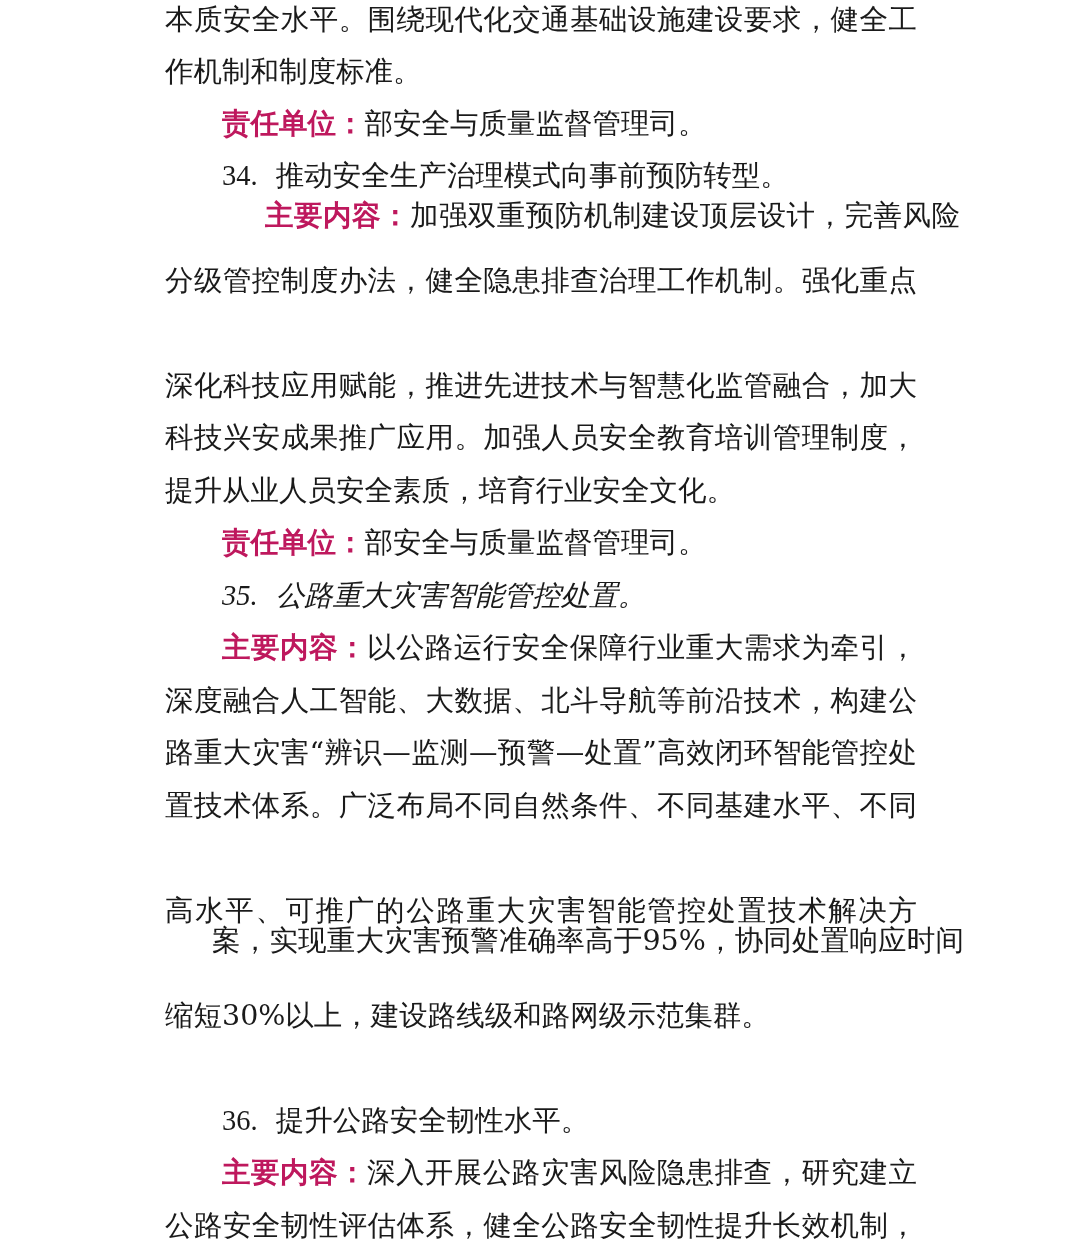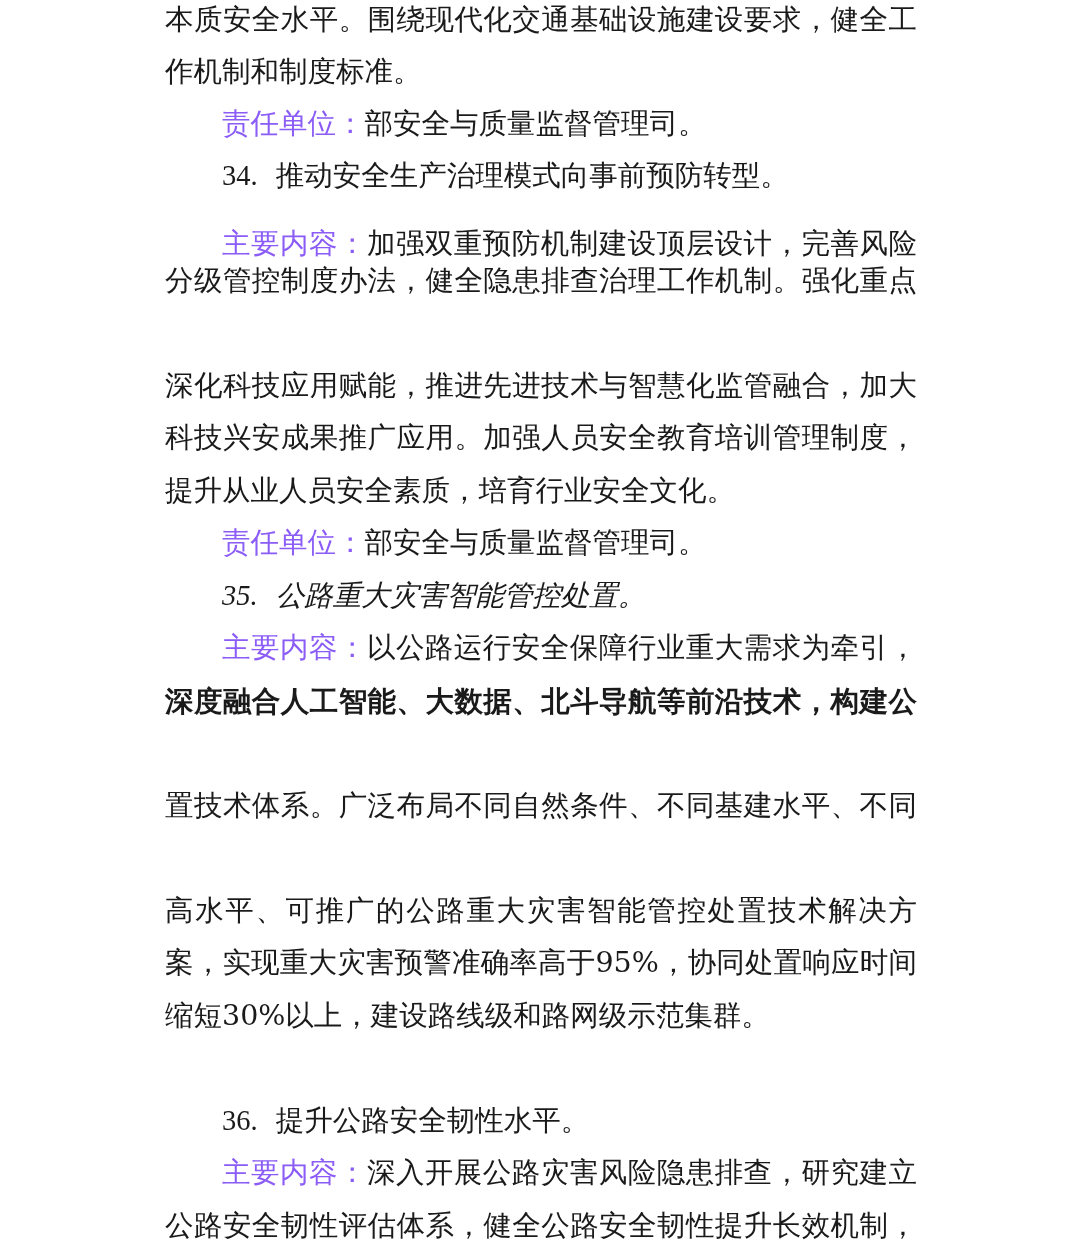--- a/index.html
+++ b/index.html
@@ -36,22 +36,22 @@
     }
     .line.indent {
       left: 222px;
       width: 695px;
     }
     .line.last {
       text-align-last: left;
     }
     .bold-label {
       font-family: "DejaVu Sans", "Liberation Sans", sans-serif;
-      font-weight: normal;
-      color: #8b5cf6;
+      font-weight: bold;
+      color: #be185d;
     }
     .heading-num {
       font-family: "Liberation Serif", "DejaVu Serif", serif;
     }
   </style>
 </head>
 <body>
 
 <div class="page">
 
@@ -59,43 +59,44 @@
   <div class="line last" style="top:52px;">作机制和制度标准。</div>
 
   <div class="line indent last" style="top:104px;">
     <span class="bold-label">责任单位：</span><span>部安全与质量监督管理司。</span>
   </div>
 
   <div class="line indent last" style="top:156px;">
     <span class="heading-num">34.</span>&nbsp;&nbsp;<span>推动安全生产治理模式向事前预防转型。</span>
   </div>
 
-  <div class="line indent" style="top:224px;">
+  <div class="line indent" style="top:196px;margin-left:43px;">
     <span class="bold-label">主要内容：</span><span>加强双重预防机制建设顶层设计，完善风险</span>
   </div>
   <div class="line" style="top:261px;">分级管控制度办法，健全隐患排查治理工作机制。强化重点</div>
   <div class="line" style="top:366px;">深化科技应用赋能，推进先进技术与智慧化监管融合，加大</div>
   <div class="line" style="top:418px;">科技兴安成果推广应用。加强人员安全教育培训管理制度，</div>
   <div class="line last" style="top:471px;">提升从业人员安全素质，培育行业安全文化。</div>
 
   <div class="line indent last" style="top:523px;">
     <span class="bold-label">责任单位：</span><span>部安全与质量监督管理司。</span>
   </div>
 
   <div class="line indent last" style="top:576px;font-style:italic;">
     <span class="heading-num">35.</span>&nbsp;&nbsp;<span>公路重大灾害智能管控处置。</span>
   </div>
 
   <div class="line indent" style="top:628px;">
     <span class="bold-label">主要内容：</span><span>以公路运行安全保障行业重大需求为牵引，</span>
   </div>
-  <div class="line" style="top:681px;font-weight:bold;">深度融合人工智能、大数据、北斗导航等前沿技术，构建公</div>
+  <div class="line" style="top:681px;">深度融合人工智能、大数据、北斗导航等前沿技术，构建公</div>
+  <div class="line" style="top:733px;">路重大灾害“辨识—监测—预警—处置”高效闭环智能管控处</div>
   <div class="line" style="top:786px;">置技术体系。广泛布局不同自然条件、不同基建水平、不同</div>
   <div class="line" style="top:891px;">高水平、可推广的公路重大灾害智能管控处置技术解决方</div>
-  <div class="line" style="top:943px;">案，实现重大灾害预警准确率高于95%，协同处置响应时间</div>
+  <div class="line" style="top:921px;margin-left:47px;">案，实现重大灾害预警准确率高于95%，协同处置响应时间</div>
   <div class="line last" style="top:996px;">缩短30%以上，建设路线级和路网级示范集群。</div>
 
 
   <div class="line indent last" style="top:1101px;">
     <span class="heading-num">36.</span>&nbsp;&nbsp;<span>提升公路安全韧性水平。</span>
   </div>
 
   <div class="line" style="top:1206px;">公路安全韧性评估体系，健全公路安全韧性提升长效机制，</div>
   <div class="line indent" style="top:1153px;">
     <span class="bold-label">主要内容：</span><span>深入开展公路灾害风险隐患排查，研究建立</span>

